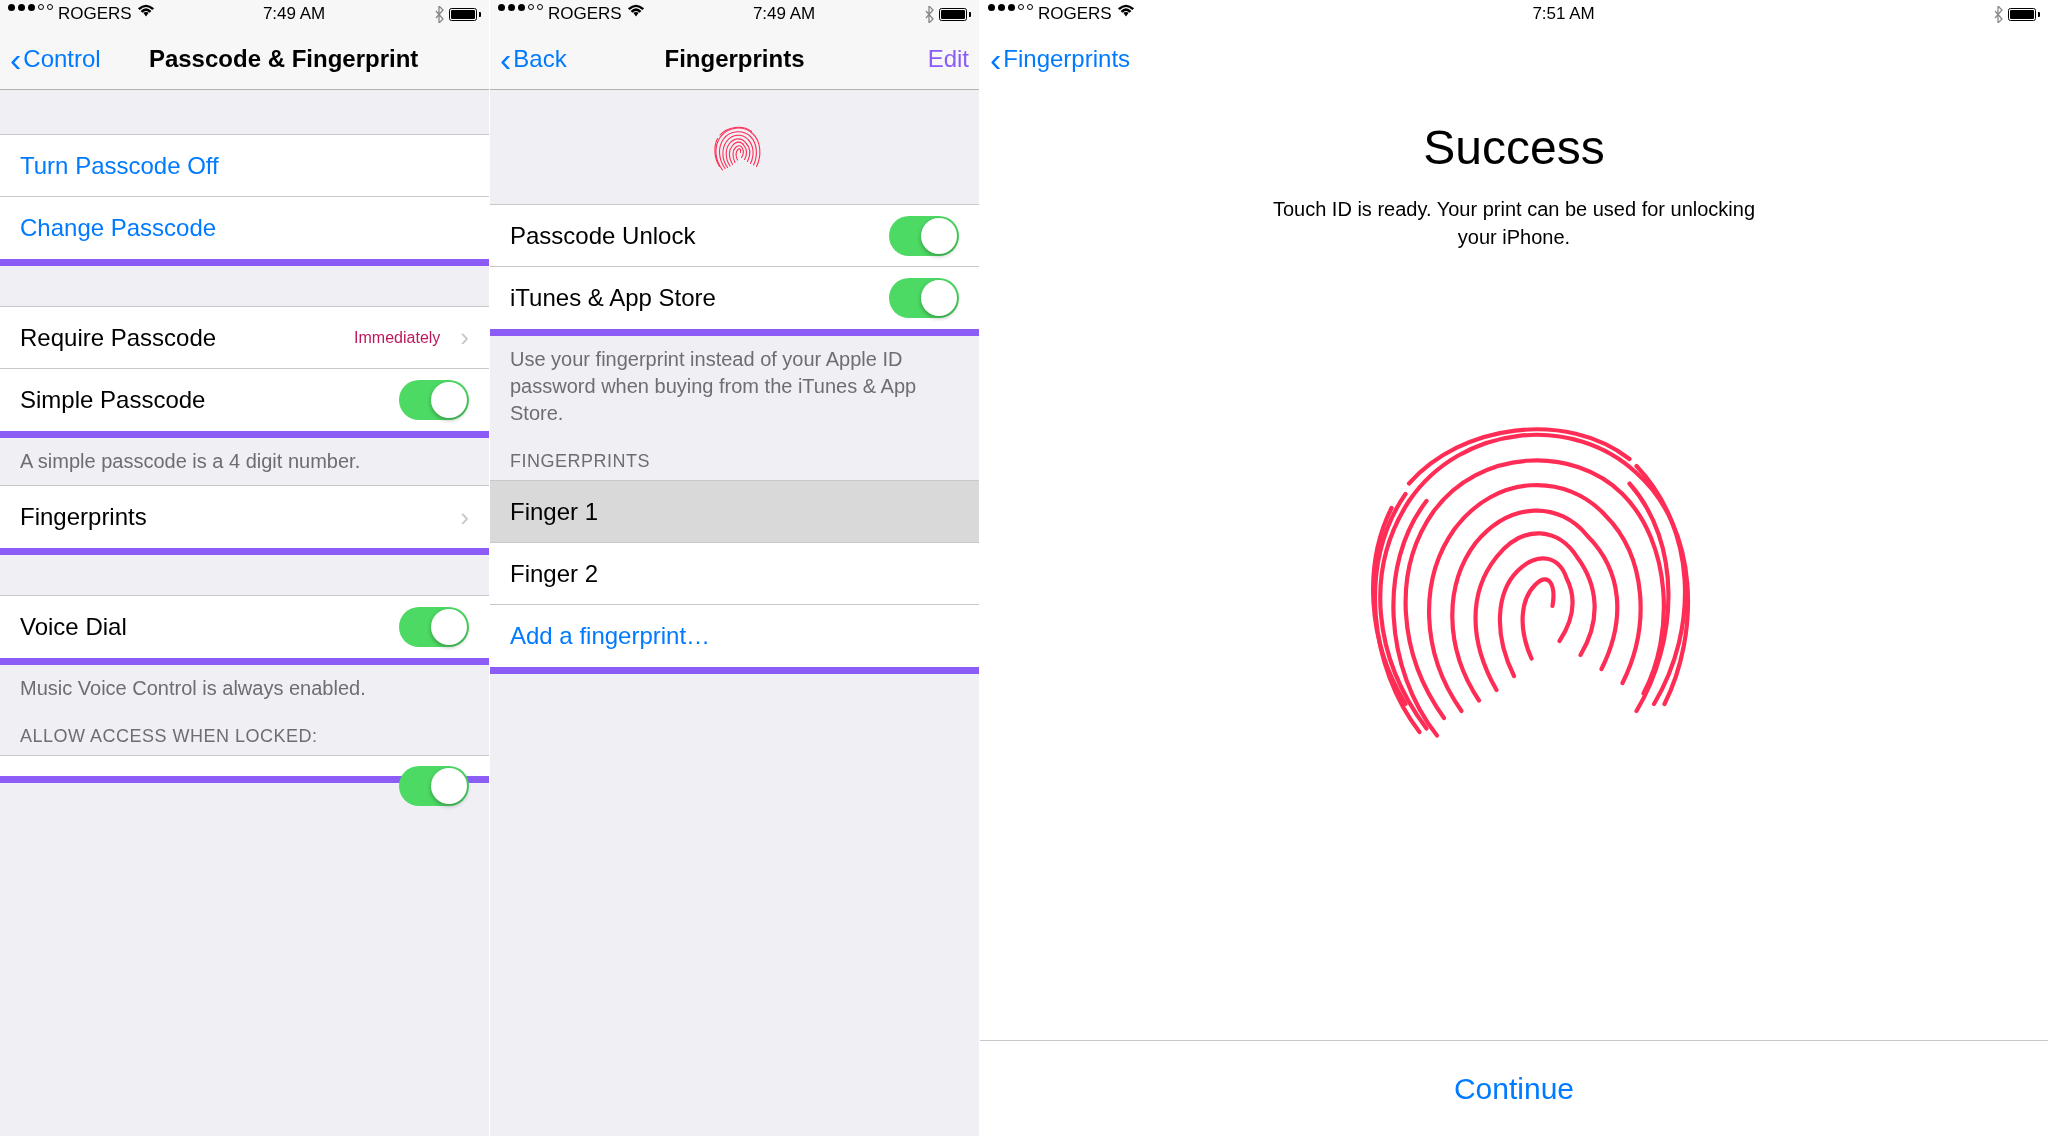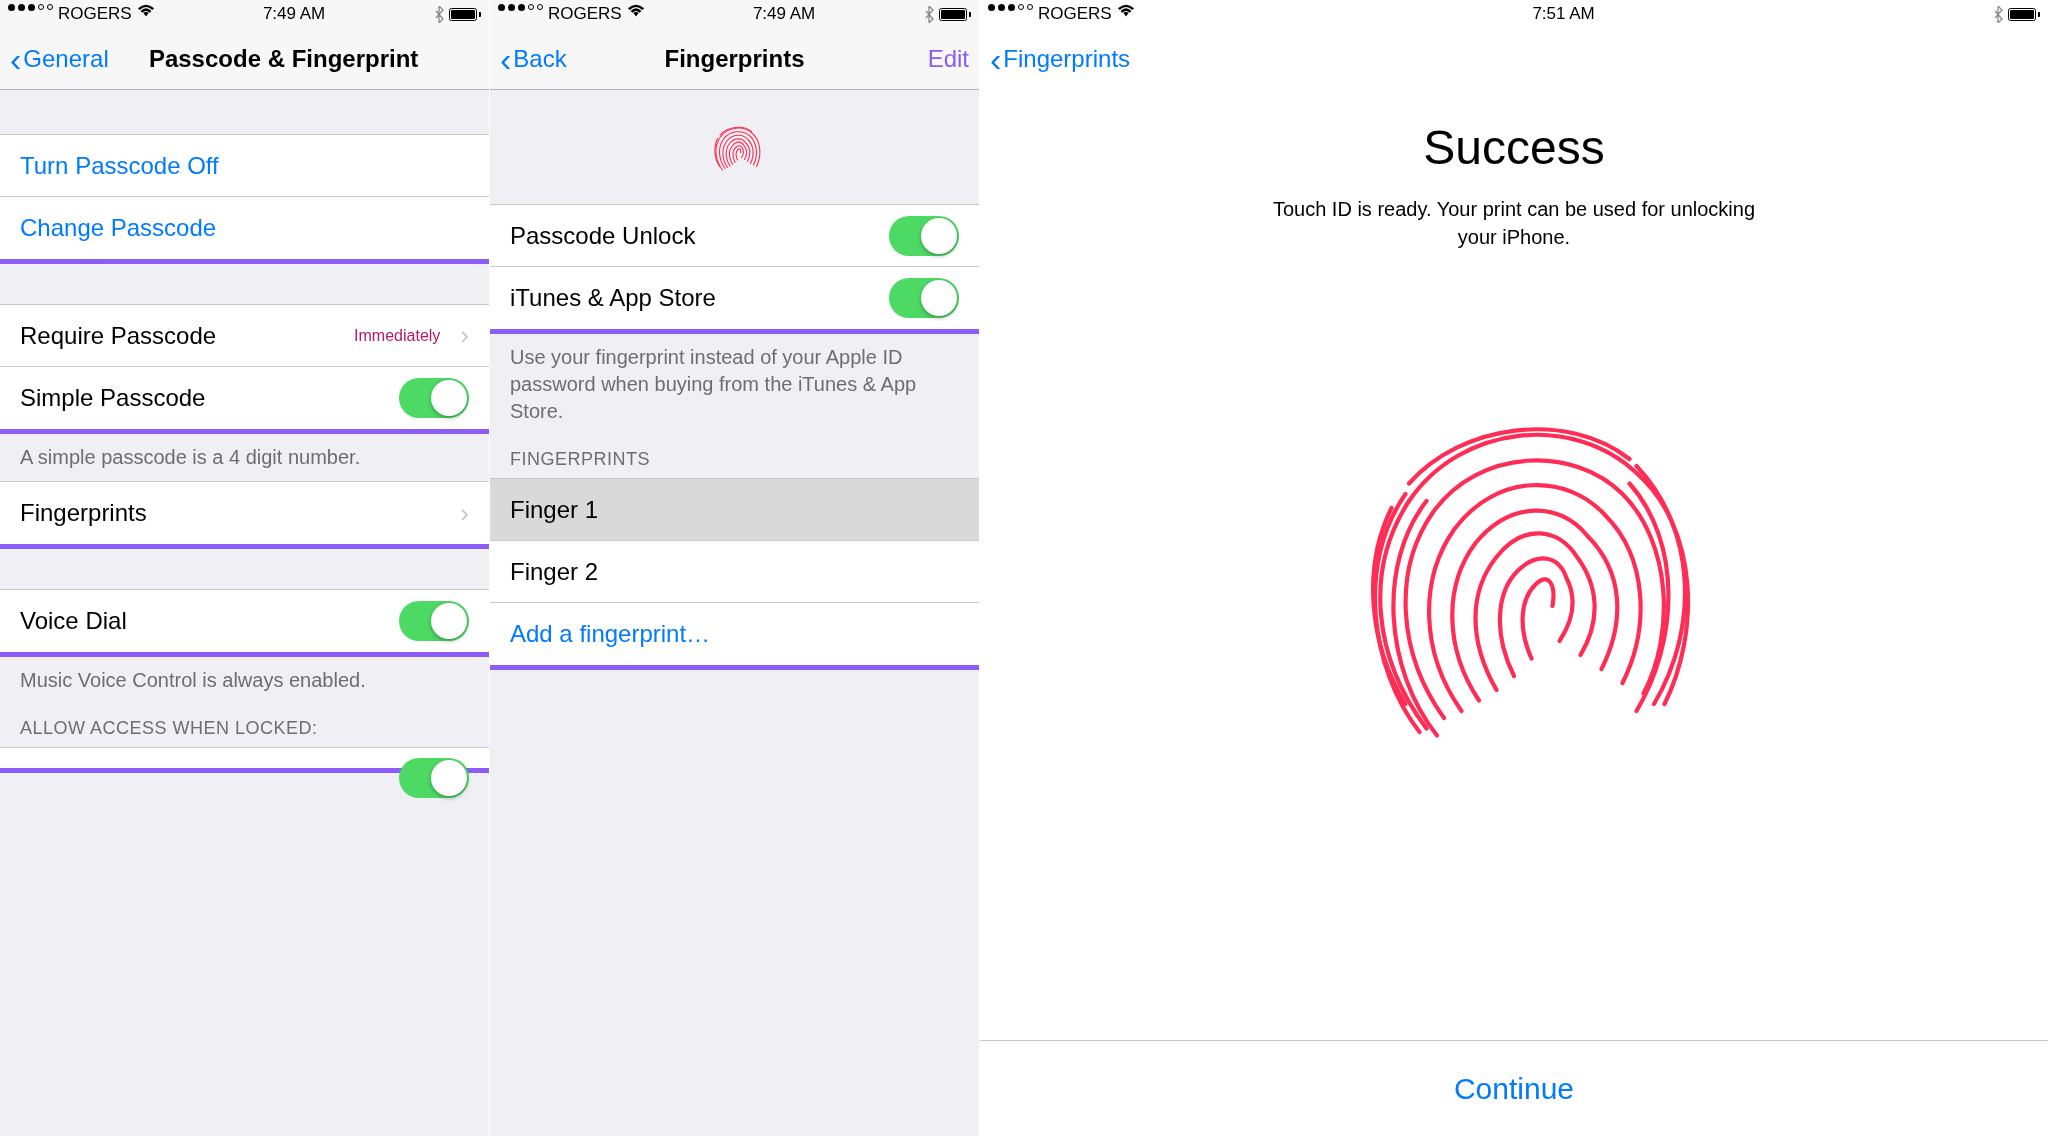--- a/index.html
+++ b/index.html
@@ -64,21 +64,21 @@
     position:absolute;
     left:50%;top:50%;transform:translate(-50%,-50%);
     font-size:24px;font-weight:600; white-space:nowrap;
   }
   .nav .title.shift { left:58%; }
   .nav .edit { margin-left:auto; color:#8b5cf6; font-size:24px; }
   
   .content { flex:1; overflow:hidden; }
   .spacer { height: 44px; }
   .spacer.sm { height: 40px; }
-  .group { background:#fff; border-top:1px solid #c8c7cc; border-bottom:5px solid #8b5cf6;}
+  .group { background:#fff; border-top:1px solid #c8c7cc; border-bottom:7px solid #8b5cf6;}
   .row {
     min-height: 62px;
     display:flex;
     align-items:center;
     padding: 0 20px;
     border-bottom: 1px solid #c8c7cc;
     font-size: 24px;
     background:#fff;
   }
   .row:last-child{ border-bottom:none;}
@@ -185,21 +185,21 @@
           <div class="batt-body">
             <div class="batt-fill"></div>
           </div>
           <div class="batt-tip"></div>
         </div>
     </div>
   </div>
   <div class="nav">
     <div class="back">
       <span class="chev">‹</span>
-      <span>General</span>
+      <span>Control</span>
     </div>
     <div class="title shift">Passcode &amp; Fingerprint</div>
   </div>
   <div class="content">
     <div class="spacer"></div>
     <div class="group">
       <div class="row link">
           <span class="label">Turn Passcode Off</span>
         </div>
       <div class="row link">

